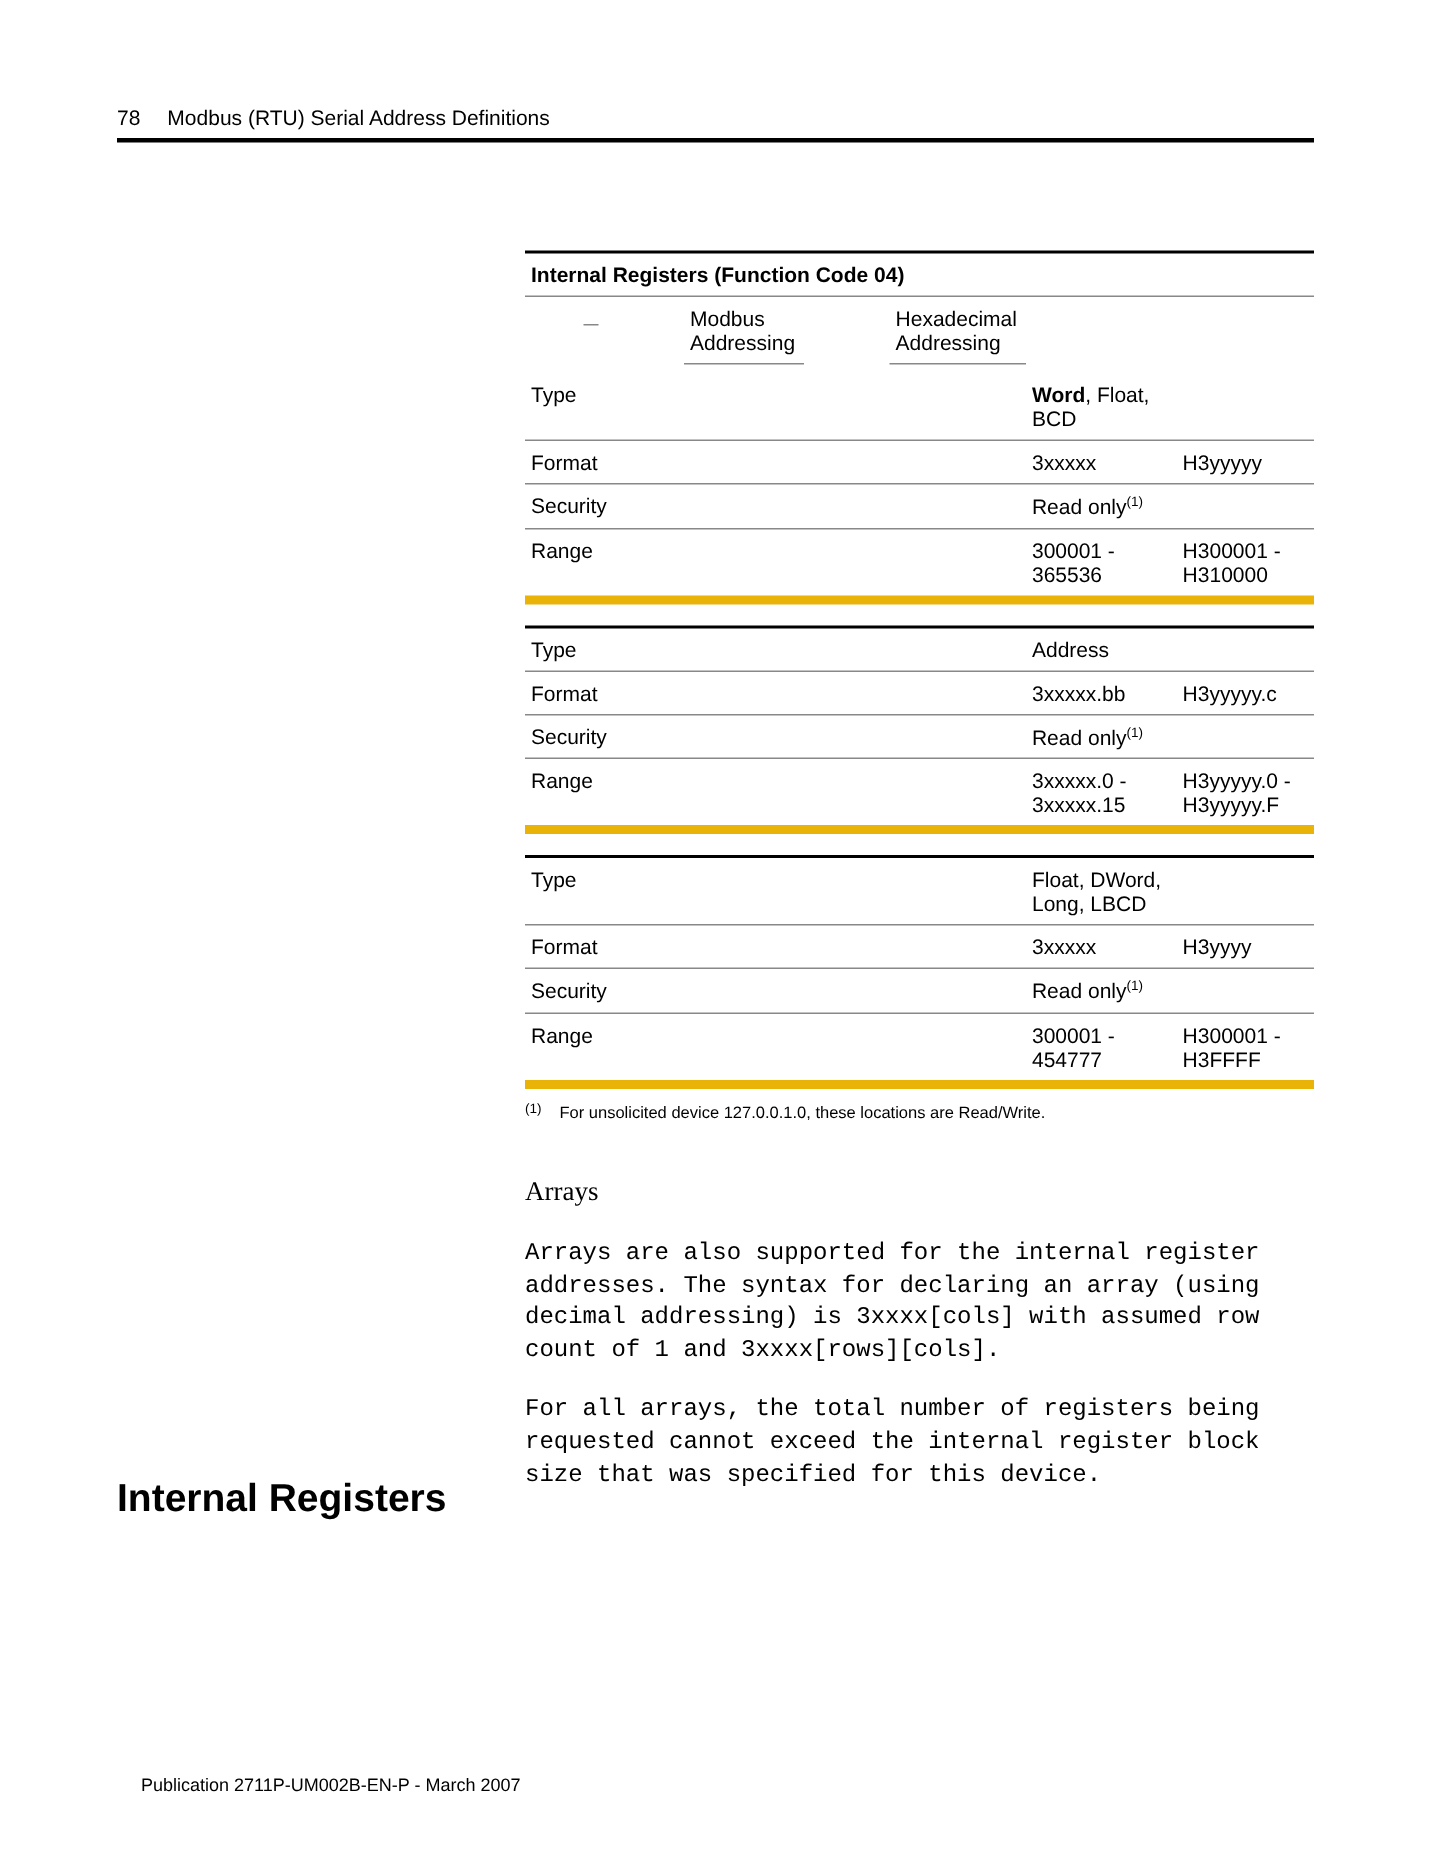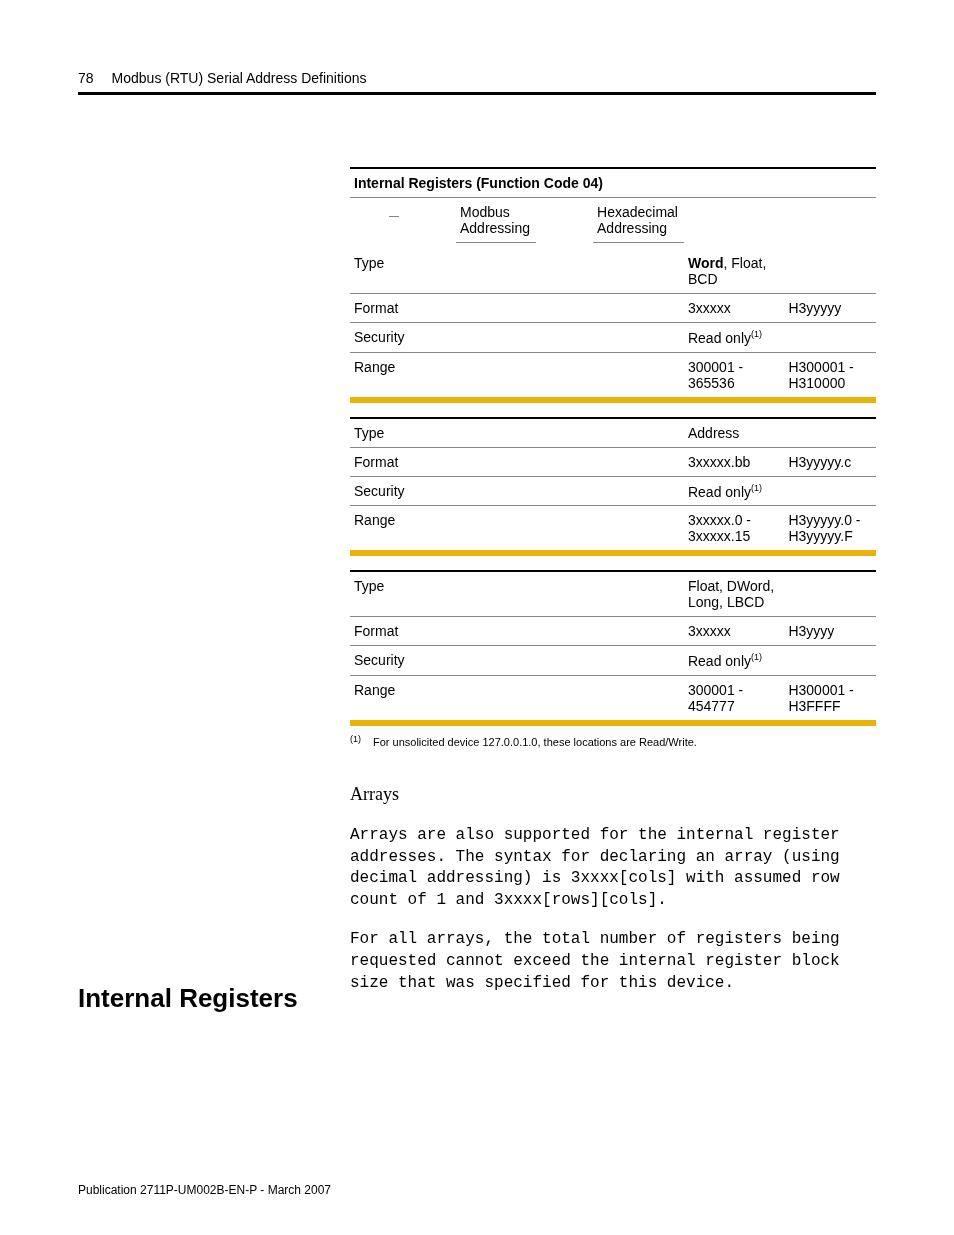--- a/index.html
+++ b/index.html
@@ -94,21 +94,21 @@
   }
   .body-text {
     font-family: Liberation Mono, monospace;
     font-size: 16px;
     line-height: 1.35;
     margin-bottom: 18px;
   }
   .pub {
     position: absolute;
     bottom: 38px;
-    left: 78px;
+    left: 94px;
     font-family: Helvetica, Arial, sans-serif;
     font-size: 12px;
   }
   .col-a { width: 33%; }
   .col-b { width: 38%; }
   .col-c { width: 29%; }
 </style>
 </head>
 <body>
 

